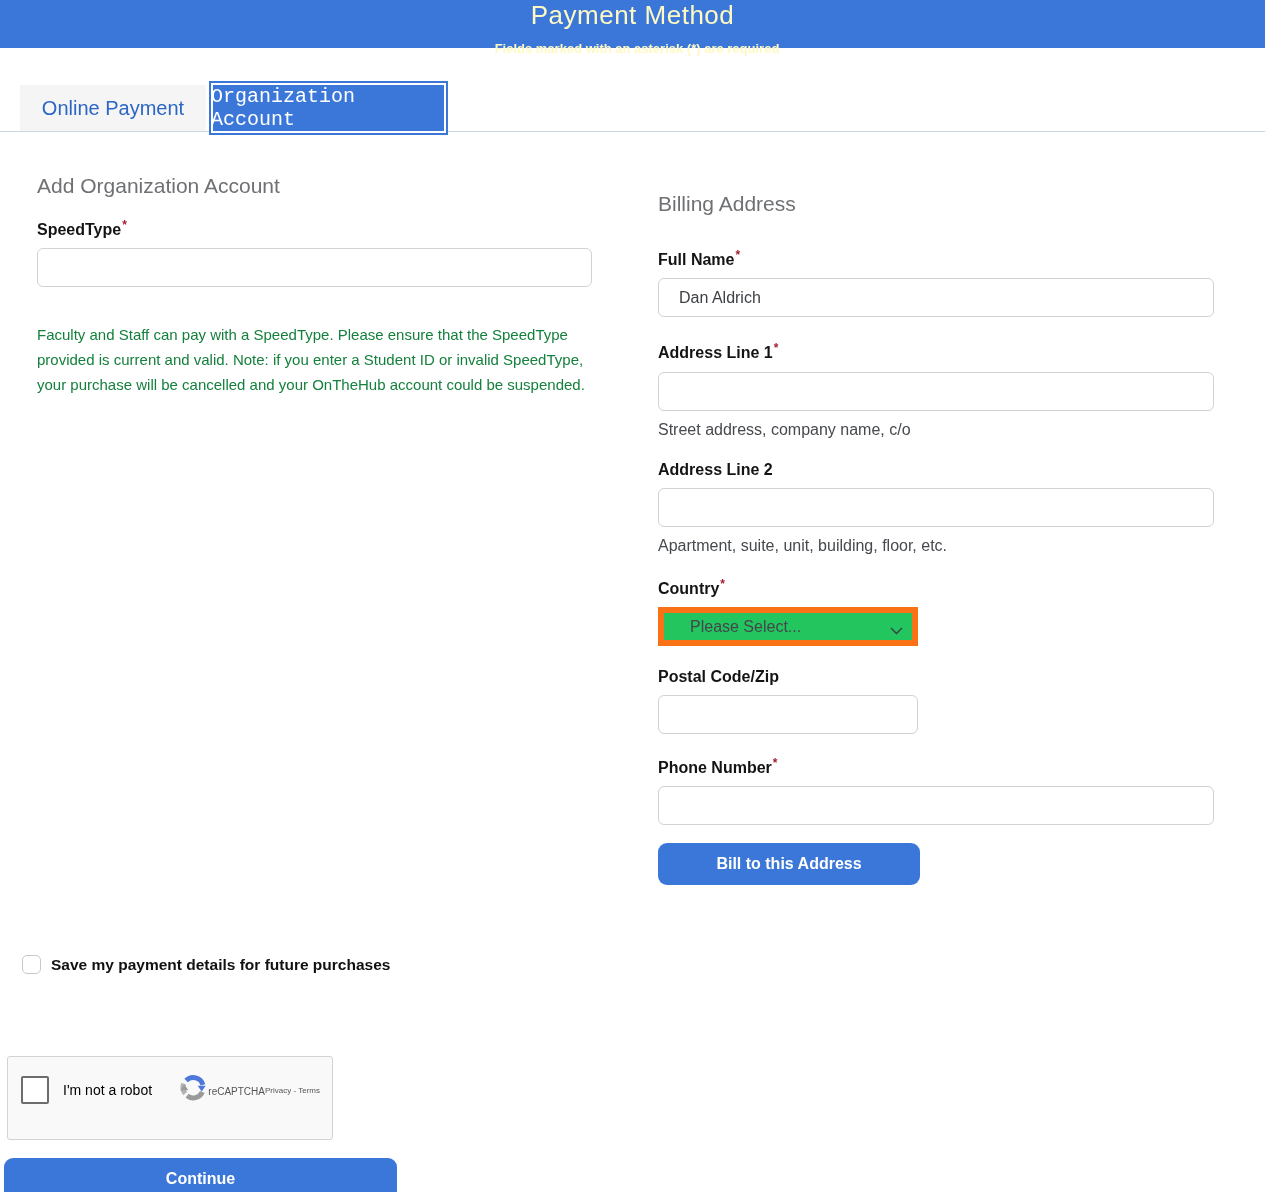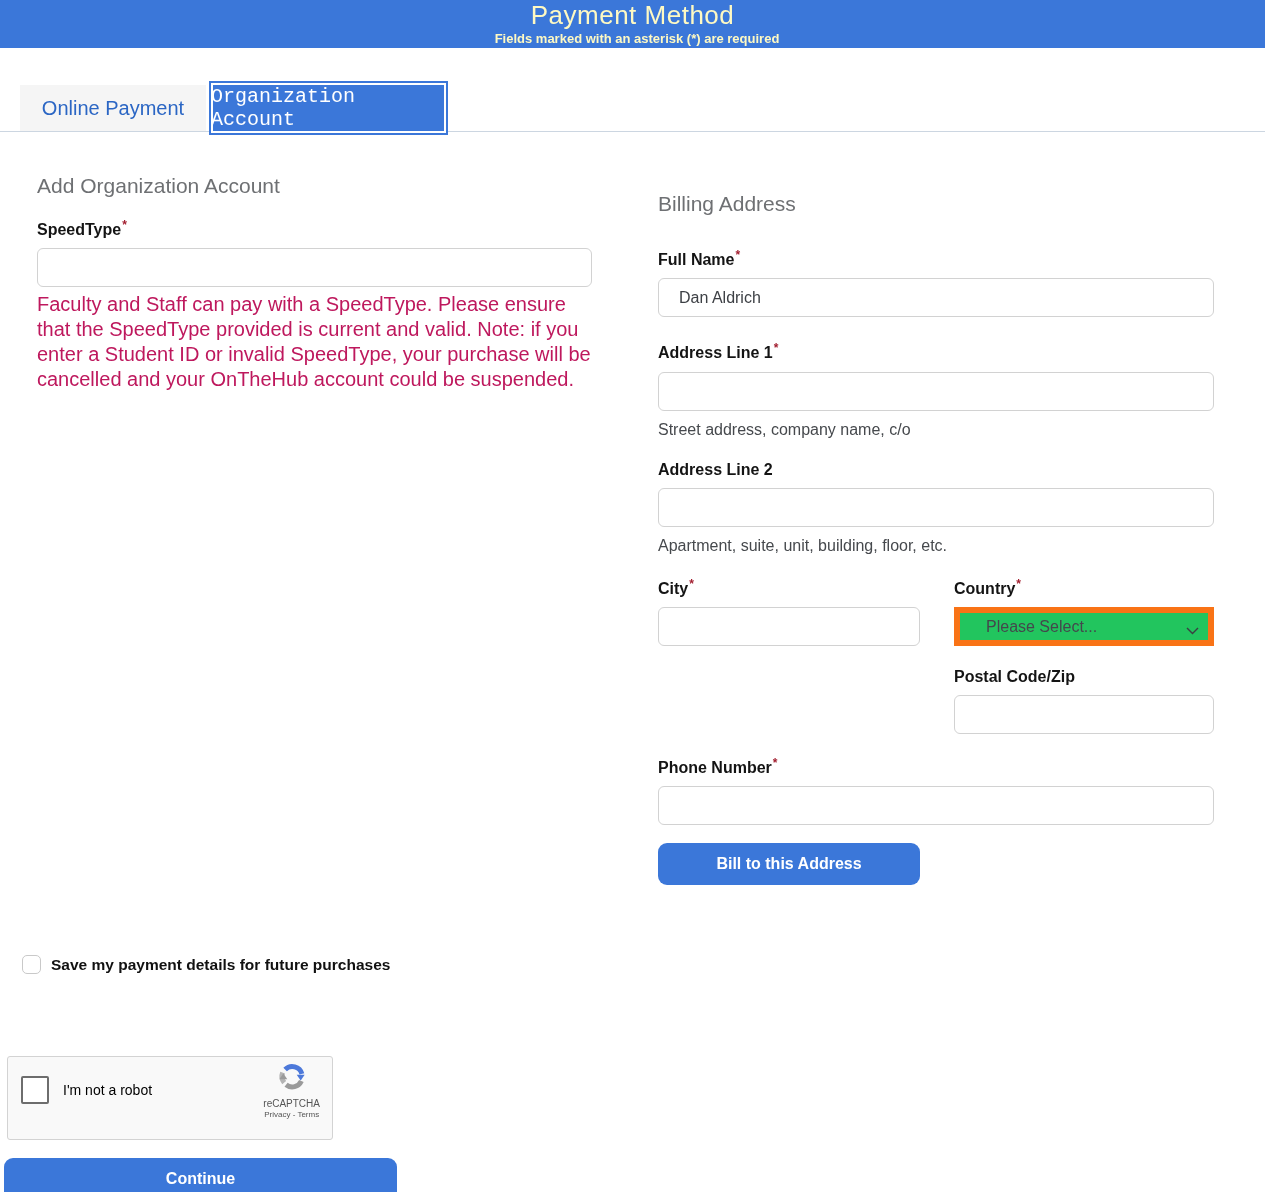--- a/index.html
+++ b/index.html
@@ -9,21 +9,21 @@
     font-family: "Liberation Sans", sans-serif;
     color: #161616; overflow: hidden;
   }
 
   
   .app-header {
     background: #3b77d9; height: 48px;
     display: flex; align-items: center; padding: 0 20px; color: #fef9c3; flex-direction: column;
   }
   .app-header .title { font-size: 26px; font-weight: 300; letter-spacing: .5px; }
-  .app-header .subtitle { font-size: 13px; font-weight: 700; margin-left: 9px; }
+  .app-header .subtitle { font-size: 13px; font-weight: 700; margin-left: 9px; margin-top: 10px; }
 
   
   .tabbar {
     margin-top: 34px; padding-left: 20px;
     border-bottom: 1px solid #ccd6e1;
     display: flex; align-items: flex-end; height: 50px;
   }
   .tab {
     font-size: 20px; display: flex; align-items: center; justify-content: center;
     cursor: pointer;
@@ -53,21 +53,21 @@
     width: 100%; height: 39px; border: 1px solid #d2d2d2; border-radius: 6px;
     font-family: "Liberation Sans", sans-serif;
     font-size: 16px; color: #3d4045; padding: 0 20px; background: #fff; outline: none;
   }
 
   .field-group { margin-bottom: 24px; }
   .field-hint { font-size: 16px; color: #46494d; margin-top: 10px; }
   .hint-group { margin-bottom: 22px; }
 
   .speedtype-note {
-    margin-top: 5px; font-size: 20px; line-height: 25px; color: #be185d;
+    margin-top: 35px; font-size: 15px; line-height: 25px; color: #15803d;
   }
 
   .city-country-row { display: flex; justify-content: space-between; }
   .city-col { width: 262px; }
   .country-col { width: 260px; }
 
   .select-wrap { position: relative; width: 100%; }
   .select-input {
     appearance: none; -webkit-appearance: none;
     width: 100%; height: 39px; border: 6px solid #f97316; border-radius: 0;
@@ -99,21 +99,21 @@
     margin: 82px 0 0 7px; width: 326px; height: 84px;
     background: #f9f9f9; border: 1px solid #d3d3d3; border-radius: 3px;
     display: flex; align-items: center; padding: 0 12px 16px 13px;
   }
   .recaptcha-checkbox {
     width: 28px; height: 28px; background: #fff;
     border: 2px solid #6d6d6d; border-radius: 2px; flex: 0 0 auto; cursor: pointer;
   }
   .recaptcha-label { font-size: 14px; color: #000; margin-left: 14px; }
   .recaptcha-brand {
-    margin-left: auto; display: flex; flex-direction: column; align-items: center;
+    margin-left: auto; display: flex; flex-direction: row; align-items: center;
   }
   .recaptcha-brand-text { font-size: 10px; color: #555; margin-top: 2px; }
   .recaptcha-links { font-size: 8px; color: #555; margin-top: 1px; }
   .recaptcha-links a { color: #555; text-decoration: none; }
 
   
   .continue-btn { display: block; width: 393px; height: 42px; margin: 18px 0 0 4px; }
 </style>
 </head>
 <body>
@@ -157,24 +157,20 @@
       <div class="field-hint">Street address, company name, c/o</div>
     </div>
 
     <div class="hint-group">
       <label class="field-label"><span>Address Line 2</span></label>
       <input type="text" class="text-input" value="" style="">
       <div class="field-hint">Apartment, suite, unit, building, floor, etc.</div>
     </div>
 
     <div class="city-country-row">
-      <div class="city-col">
-        <label class="field-label"><span>City</span><span class="req">*</span></label>
-        <input type="text" class="text-input" value="" style="">
-      </div>
 
       <div class="country-col">
         <div>
           <label class="field-label"><span>Country</span><span class="req">*</span></label>
           <div class="select-wrap">
             <select class="select-input">
               <option>Please Select...</option>
             </select>
             <span class="select-chevron">
               <svg width="13" height="8" viewBox="0 0 13 8">

